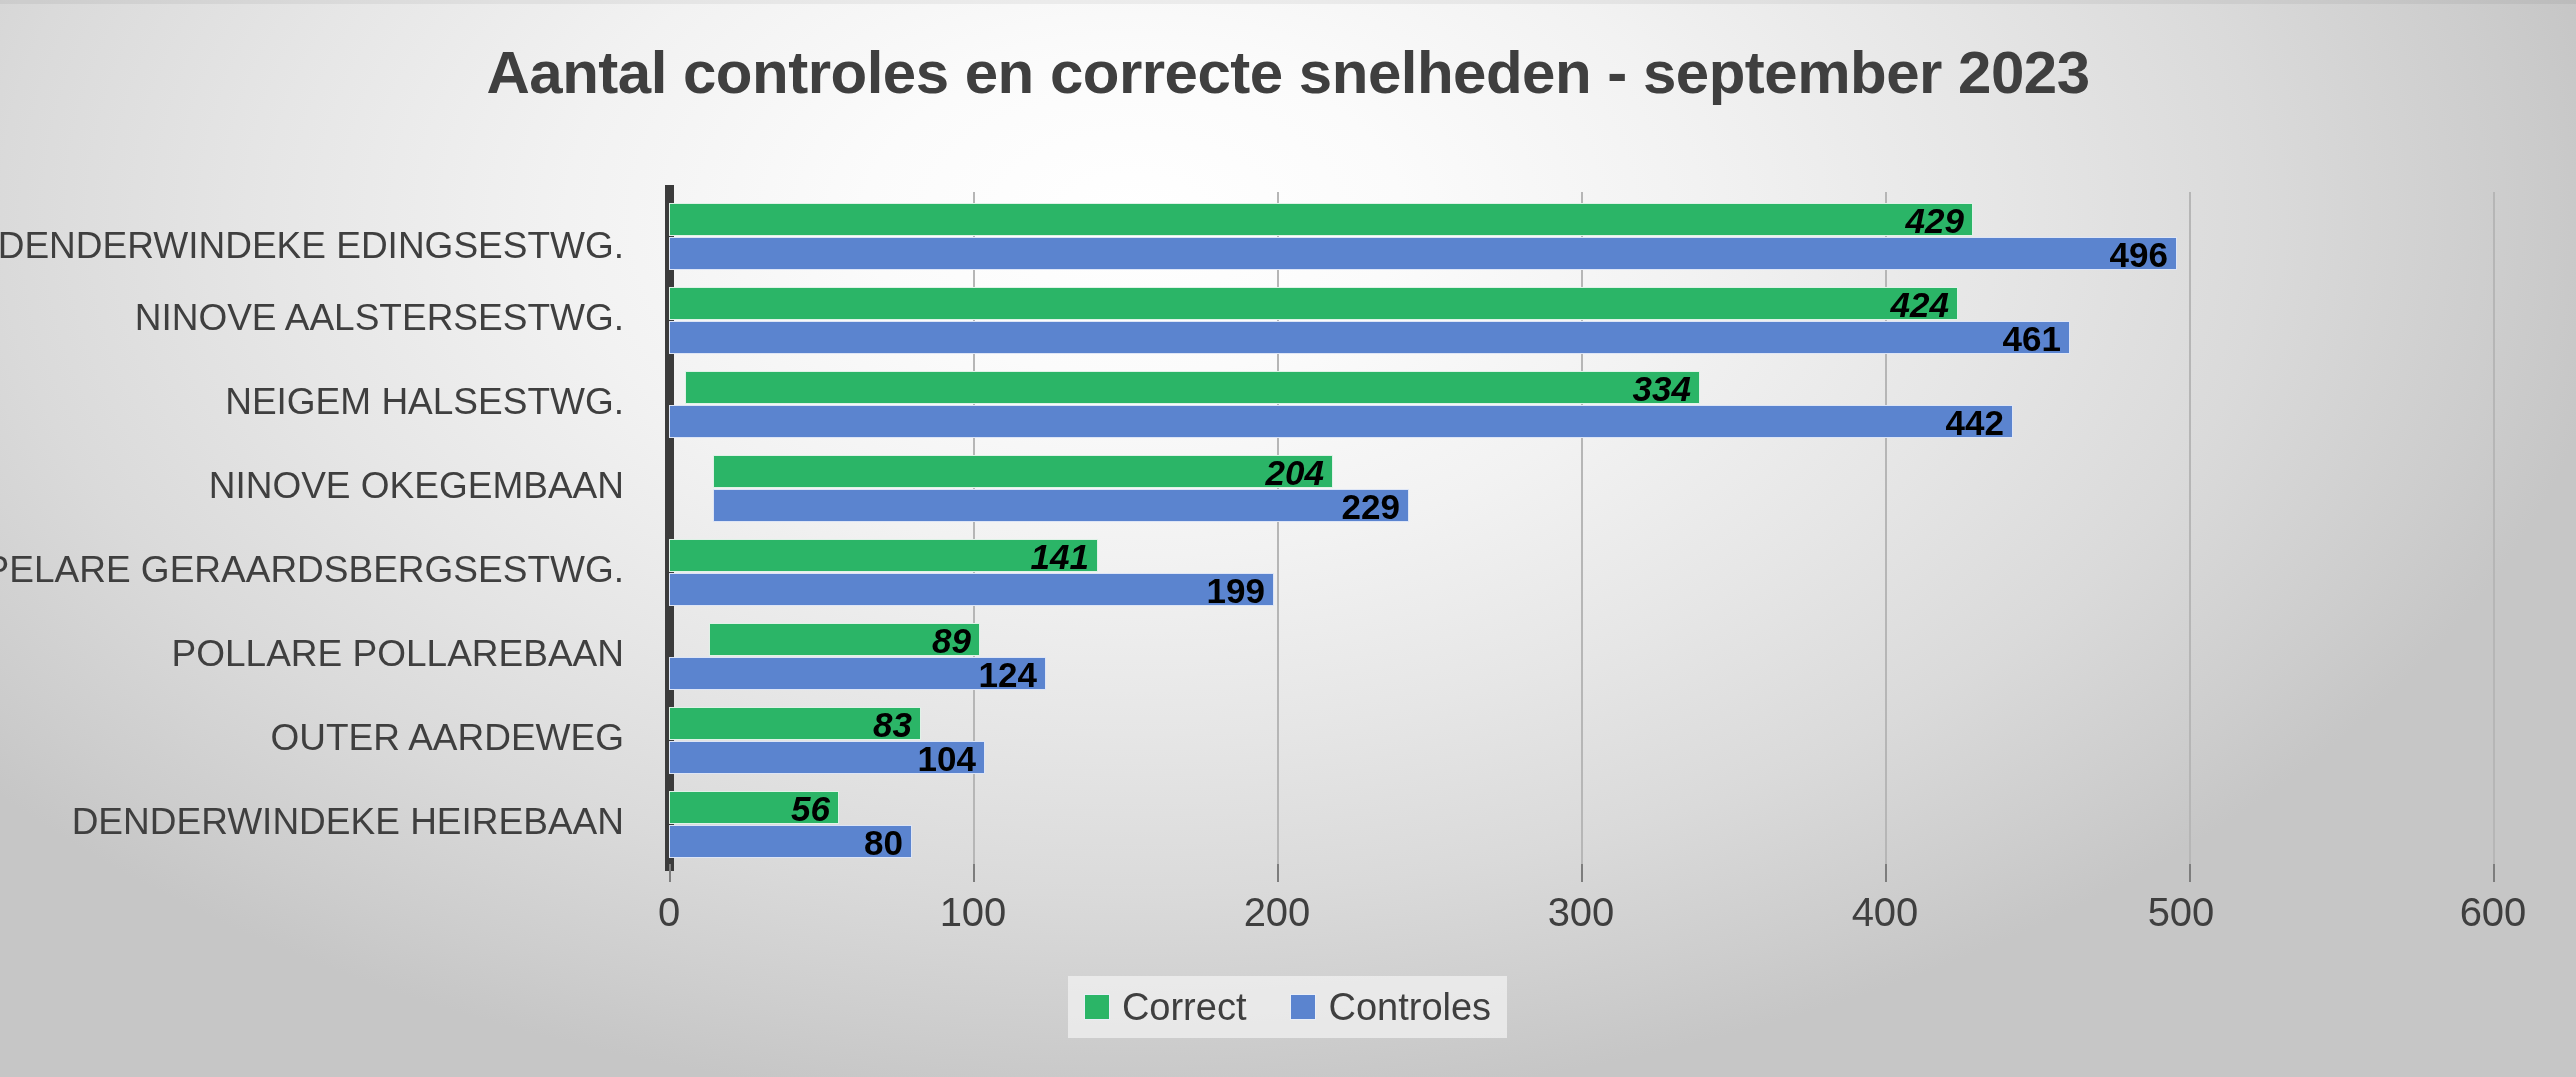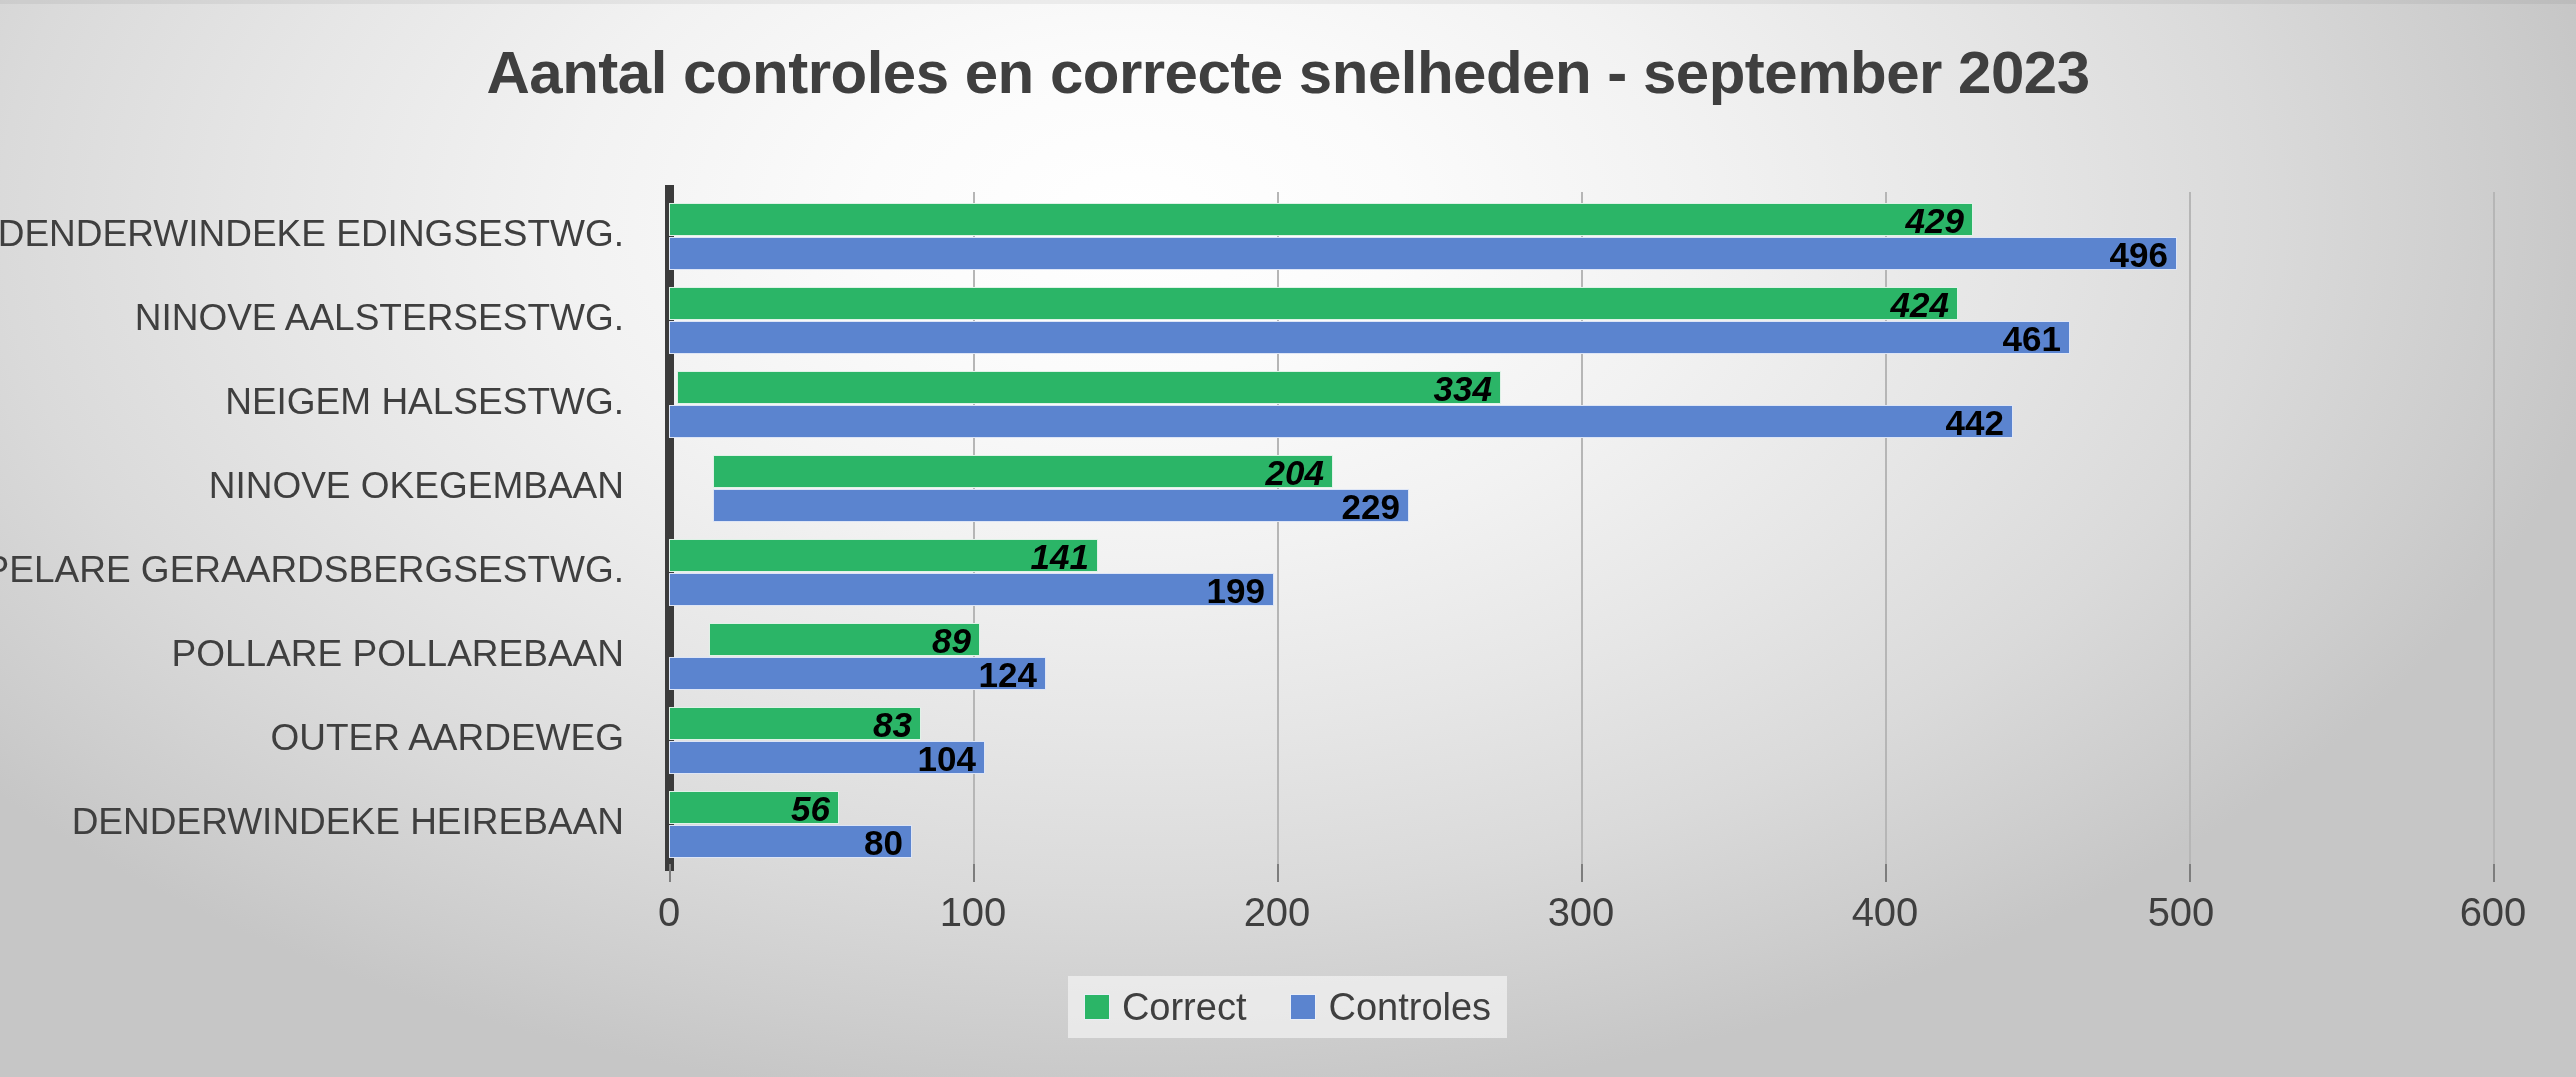--- a/index.html
+++ b/index.html
@@ -201,21 +201,21 @@
   }
 </style>
 </head>
 <body>
 
 <div id="chart-root">
 
   <div class="chart-title">Aantal controles en correcte snelheden - september 2023</div>
 
   <div class="cat-labels">
-      <div class="cat-label" style="top: 0px; text-align: center;">DENDERWINDEKE EDINGSESTWG.</div>
+      <div class="cat-label" style="top: 12px; text-align: center;">DENDERWINDEKE EDINGSESTWG.</div>
       <div class="cat-label" style="top: 84px;">NINOVE AALSTERSESTWG.</div>
       <div class="cat-label" style="top: 168px;">NEIGEM HALSESTWG.</div>
       <div class="cat-label" style="top: 252px;">NINOVE OKEGEMBAAN</div>
       <div class="cat-label" style="top: 336px;">ASPELARE GERAARDSBERGSESTWG.</div>
       <div class="cat-label" style="top: 420px;">POLLARE POLLAREBAAN</div>
       <div class="cat-label" style="top: 504px;">OUTER AARDEWEG</div>
       <div class="cat-label" style="top: 588px;">DENDERWINDEKE HEIREBAAN</div>
     </div>
 
   <div class="axis-line"></div>
@@ -240,21 +240,21 @@
         </div>
         <div class="cat-row" style="top: 84px;">
           <div class="bar correct" title="Correct: 424" style="left: 0px; width: 1289px; background: rgb(43, 181, 103);">
             <span class="bar-label">424</span>
           </div>
           <div class="bar controles" title="Controles: 461" style="left: 0px; width: 1401px; background: rgb(91, 132, 207);">
             <span class="bar-label">461</span>
           </div>
         </div>
         <div class="cat-row" style="top: 168px;">
-          <div class="bar correct" title="Correct: 334" style="left: 8px; width: 824px; background: rgb(43, 181, 103);">
+          <div class="bar correct" title="Correct: 334" style="left: 16px; width: 1015px; background: rgb(43, 181, 103);">
             <span class="bar-label">334</span>
           </div>
           <div class="bar controles" title="Controles: 442" style="left: 0px; width: 1344px; background: rgb(91, 132, 207);">
             <span class="bar-label">442</span>
           </div>
         </div>
         <div class="cat-row" style="top: 252px; margin-left: 44px;">
           <div class="bar correct" title="Correct: 204" style="left: 0px; width: 620px; background: rgb(43, 181, 103);">
             <span class="bar-label">204</span>
           </div>

